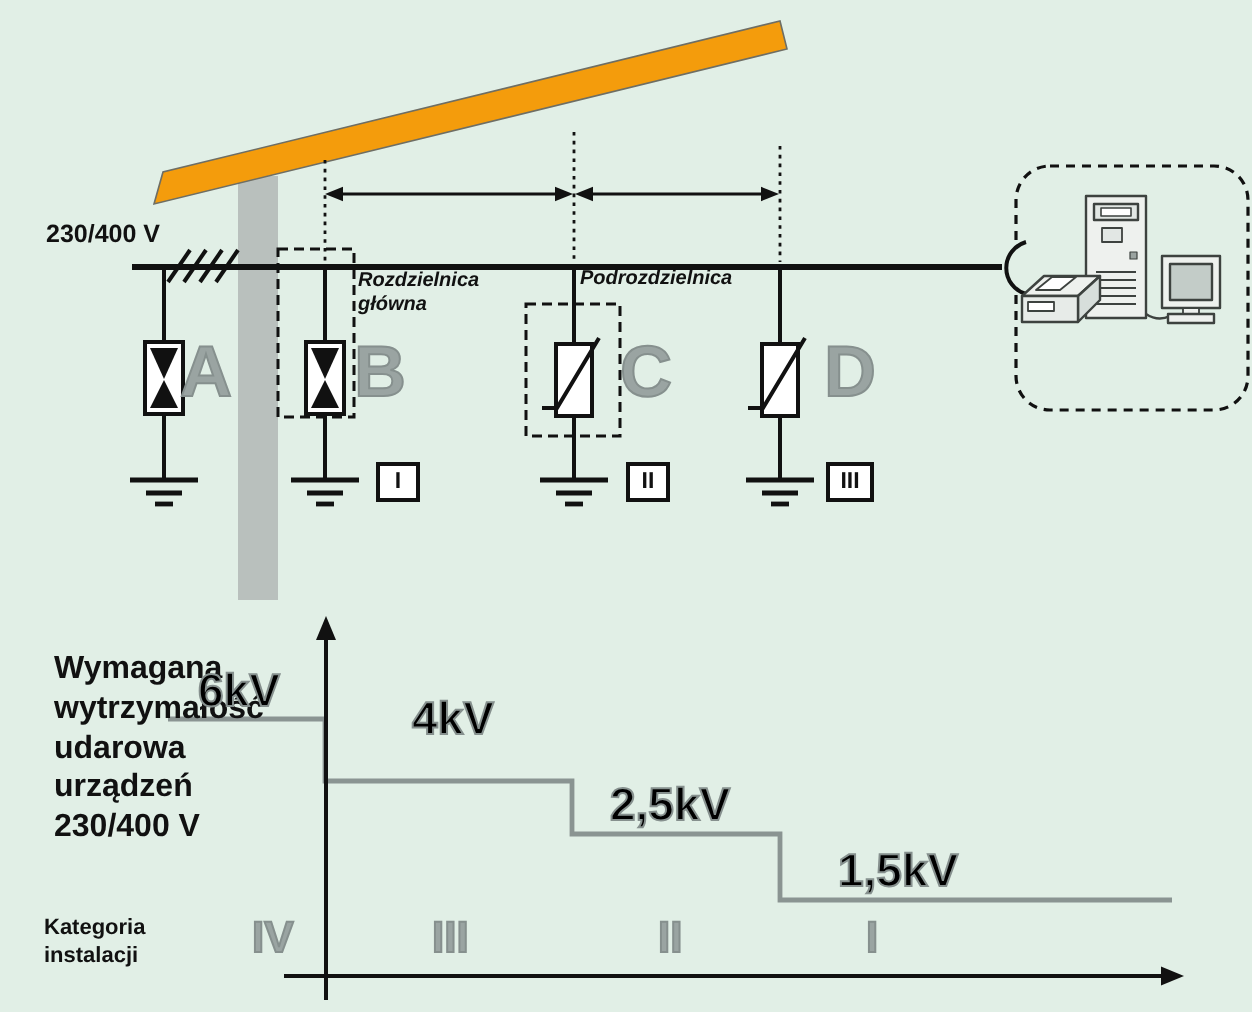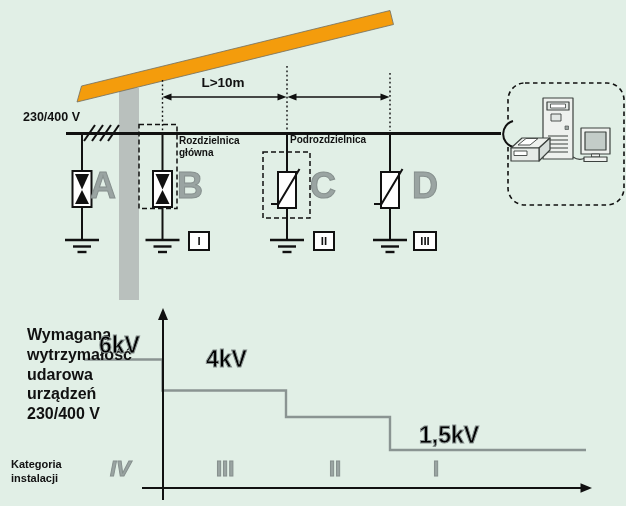--- a/index.html
+++ b/index.html
@@ -5,21 +5,21 @@
   html,body{margin:0;padding:0;background:#e1efe6;}
   .stage{
     position:relative;width:626px;height:506px;overflow:hidden;
     background:#e1efe6;
     font-family:"Liberation Sans","DejaVu Sans",sans-serif;
     color:#111;
   }
   .stage svg{position:absolute;left:0;top:0;}
   .lbl{position:absolute;font-weight:700;white-space:nowrap;line-height:1.15;}
   .pre{white-space:pre-line;}
-  .small{font-size:10px;}
+  .small{font-size:10px;font-style:italic;}
   .voltage{left:23px;top:110px;font-size:12.5px;}
   .dist{top:75px;font-size:13.5px;text-align:center;}
   .dist-bc{left:167px;width:112px;}
   .dist-cd{left:292px;width:93px;}
   .main-board{left:179px;top:135px;line-height:1.2;}
   .sub-board{left:290px;top:134px;text-align:center;}
   .branch{left:395px;top:133px;line-height:1.22;}
   .big-letter{
     position:absolute;top:168px;font-size:36px;font-weight:700;line-height:1;
     color:#9aa4a2;-webkit-text-stroke:1px #86908e;letter-spacing:-1px;
@@ -36,23 +36,23 @@
   .kv{
     position:absolute;font-size:23px;font-weight:700;line-height:1;
     color:#000000;-webkit-text-stroke:1px #86908e;
   }
   .kv-6{left:99px;top:334px;}  .kv-4{left:206px;top:348px;}
   .kv-25{left:305px;top:391px;} .kv-15{left:419px;top:424px;}
   .cat{
     position:absolute;top:458px;font-size:22px;font-weight:700;line-height:1;
     color:#9aa4a2;-webkit-text-stroke:1px #86908e;
   }
-  .cat-iv{left:110px;font-style:italic;} .cat-iii{left:216px;} .cat-ii{left:329px;} .cat-i{left:433px;}
+  .cat-iv{left:126px;} .cat-iii{left:216px;} .cat-ii{left:329px;} .cat-i{left:433px;}
   .ylabel{left:27px;top:325px;font-size:16px;line-height:1.24;}
-  .xlabel{left:11px;top:458px;font-size:11px;line-height:1.24;}
+  .xlabel{left:22px;top:458px;font-size:11px;line-height:1.24;}
 </style>
 </head>
 <body>
 
 <div class="stage">
 
   <svg width="626" height="506" viewBox="0 0 626 506">
 
     <rect x="119" y="88" width="20" height="212" fill="#b9c0bd"></rect>
 
@@ -167,21 +167,20 @@
 
     <g>
       <line x1="163" y1="318" x2="163" y2="500" stroke="#111" stroke-width="2"></line>
       <polygon points="163,308 158,320 168,320" fill="#111"></polygon>
       <line x1="142" y1="488" x2="581" y2="488" stroke="#111" stroke-width="2"></line>
       <polygon points="592,488 580.5,483.2 580.5,492.8" fill="#111"></polygon>
     </g>
   </svg>
 
   <div class="lbl voltage">230/400 V</div>
-  <div class="lbl dist dist-bc">L&gt;10m</div>
   <div class="lbl small pre main-board">Rozdzielnica
 główna</div>
   <div class="lbl small sub-board">Podrozdzielnica</div>
 
   <div class="big-letter letter-a">A</div>
   <div class="big-letter letter-b">B</div>
   <div class="big-letter letter-c">C</div>
   <div class="big-letter letter-d">D</div>
 
   <div class="zone zone-i">
@@ -198,20 +197,21 @@
   <div class="lbl pre ylabel">Wymagana
 wytrzymałość
 udarowa
 urządzeń
 230/400 V</div>
   <div class="lbl pre xlabel">Kategoria
 instalacji</div>
 
   <div class="kv kv-6">6kV</div>
   <div class="kv kv-4">4kV</div>
+  <div class="kv kv-25">2,5kV</div>
   <div class="kv kv-15">1,5kV</div>
 
   <div class="cat cat-iv">IV</div>
   <div class="cat cat-iii">III</div>
   <div class="cat cat-ii">II</div>
   <div class="cat cat-i">I</div>
 
 </div>
 
 </body></html>

